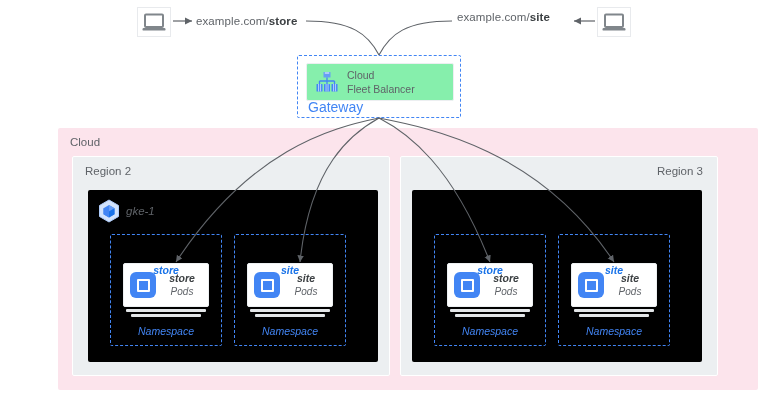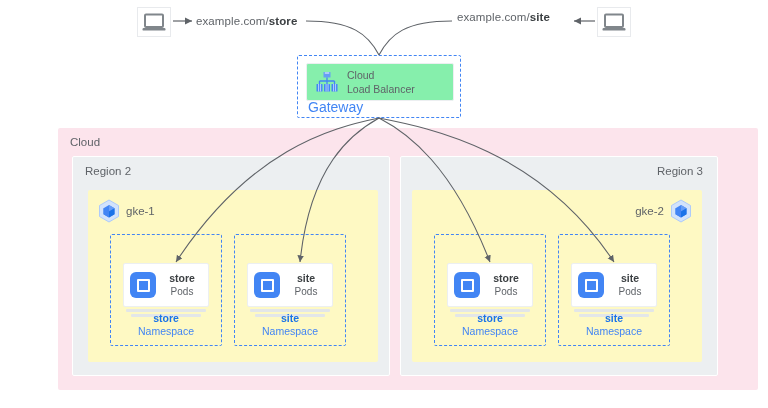--- a/index.html
+++ b/index.html
@@ -56,22 +56,23 @@
     border: 1px solid #ffffff;
     box-sizing: border-box;
   }
   .region-label {
     font-size: 11.5px;
     color: #5f6368;
     position: absolute;
     top: 8px;
   }
   .cluster-box {
-    background: #fef9c3;
-    border-radius: 2px;
+    background: #000000;
+    border-radius: 2px;
+    font-style: italic;
   }
   .cluster-head {
     position: absolute;
     top: 9px;
     display: flex;
     align-items: center;
     gap: 6px;
   }
   .cluster-name {
     font-size: 11.5px;
@@ -97,20 +98,21 @@
   .ns-caption .ns-name {
     display: block;
     font-size: 10.5px;
     font-weight: 700;
     color: #1a73e8;
   }
   .ns-caption .ns-kind {
     display: block;
     font-size: 10.5px;
     color: #4285f4;
+    margin-top: 48px;
   }
 
   
   .pod-wrap { position: absolute; }
   .pod-card {
     width: 86px;
     height: 44px;
     background: #ffffff;
     border: 1px solid #eceff1;
     box-sizing: border-box;
@@ -273,32 +275,20 @@
         <span class="ns-kind">Namespace</span>
       </div>
     </div>
   </div>
 
   <div class="abs region-box" style="left:400px; top:156px; width:318px; height:220px;">
     <div class="region-label" style="right:14px;">Region 3</div>
   </div>
 
   <div class="abs cluster-box" style="left:412px; top:190px; width:290px; height:172px;">
-    <div class="cluster-head" style="right:10px;">
-      <span class="cluster-name">gke-2</span>
-      <span>
-        <svg width="22" height="24" viewBox="0 0 22 24">
-          <polygon points="11,1 20.5,6.5 20.5,17.5 11,23 1.5,17.5 1.5,6.5" fill="#d2e3fc" stroke="#aecbfa" stroke-width="1"></polygon>
-          <polygon points="11,6 16.5,9.2 16.5,15.2 11,18.4 5.5,15.2 5.5,9.2" fill="#4285f4"></polygon>
-          <polygon points="11,6 16.5,9.2 11,12.4" fill="#669df6"></polygon>
-          <polygon points="11,12.4 16.5,9.2 16.5,15.2 11,18.4" fill="#1a73e8"></polygon>
-          <polygon points="5.5,9.2 11,12.4 11,18.4 5.5,15.2" fill="#4285f4"></polygon>
-        </svg>
-      </span>
-    </div>
 
     <div class="ns-box" style="left:22px; top:44px; width:112px; height:112px;">
       <div class="pod-wrap" style="left:12px; top:28px;">
         <div class="pod-card">
           <span class="pod-icon">
               <i></i>
             </span>
           <span class="pod-text">
             <span class="pod-title">store</span>
             <span class="pod-sub">Pods</span>
@@ -347,21 +337,21 @@
           <rect x="3.0" y="13" width="1.1" height="7.5" fill="#aecbfa"></rect>
           <rect x="5.0" y="13" width="1.1" height="7.5" fill="#aecbfa"></rect>
           <rect x="10.5" y="13" width="1.1" height="7.5" fill="#aecbfa"></rect>
           <rect x="12.5" y="13" width="1.1" height="7.5" fill="#aecbfa"></rect>
           <rect x="18.0" y="13" width="1.1" height="7.5" fill="#aecbfa"></rect>
           <rect x="20.0" y="13" width="1.1" height="7.5" fill="#aecbfa"></rect>
         </svg>
       </span>
       <span class="lb-text">
         <span>Cloud</span>
-        <span>Load Balancer</span>
+        <span>Fleet Balancer</span>
       </span>
     </div>
     <div class="gateway-label">Gateway</div>
   </div>
 
   <div class="abs laptop" style="left:137px; top:7px;">
     <span>
       <svg width="24" height="19" viewBox="0 0 24 19">
         <rect x="3" y="1.5" width="18" height="12.5" rx="1" fill="none" stroke="#80868b" stroke-width="2"></rect>
         <rect x="0.5" y="15" width="23" height="2.6" rx="1.2" fill="#80868b"></rect>

